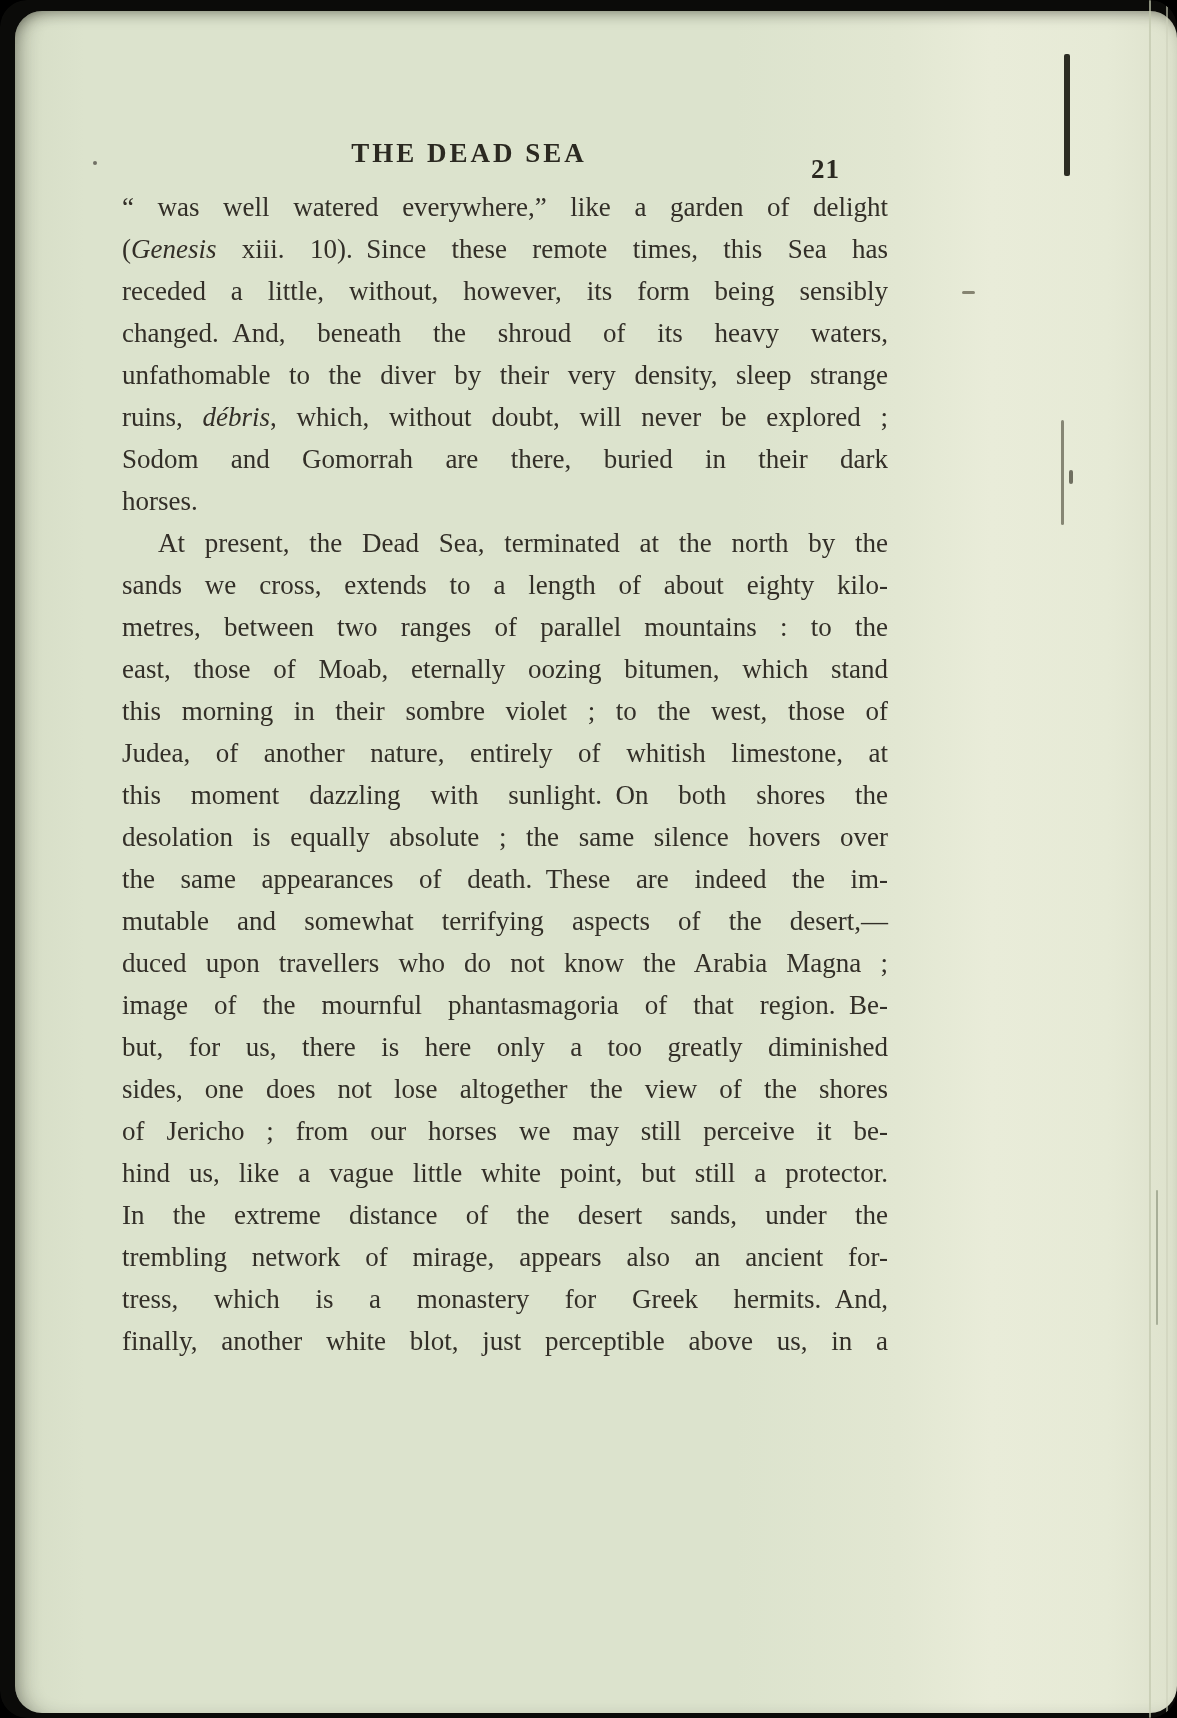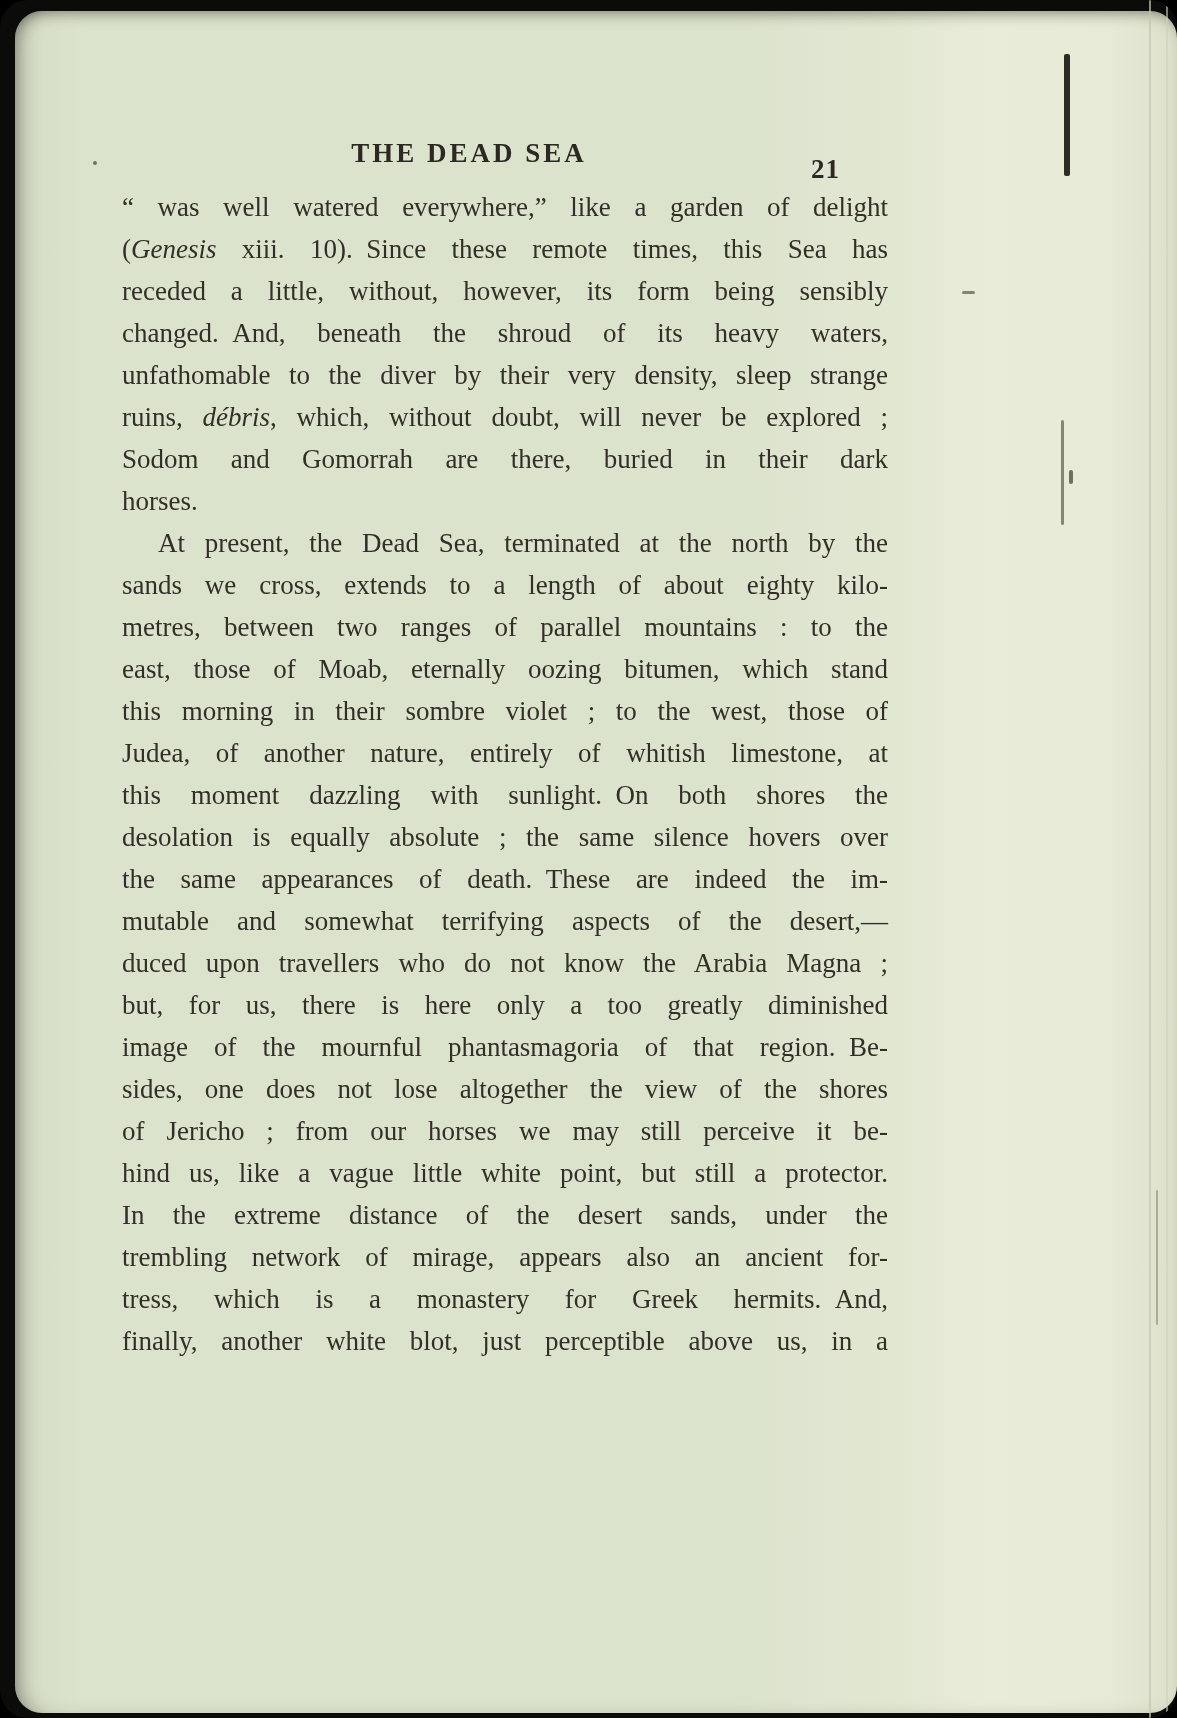--- a/index.html
+++ b/index.html
@@ -146,22 +146,22 @@
         <div class="line">sands we cross, extends to a length of about eighty kilo-</div>
         <div class="line">metres, between two ranges of parallel mountains : to the</div>
         <div class="line">east, those of Moab, eternally oozing bitumen, which stand</div>
         <div class="line">this morning in their sombre violet ; to the west, those of</div>
         <div class="line">Judea, of another nature, entirely of whitish limestone, at</div>
         <div class="line">this moment dazzling with sunlight. On both shores the</div>
         <div class="line">desolation is equally absolute ; the same silence hovers over</div>
         <div class="line">the same appearances of death. These are indeed the im-</div>
         <div class="line">mutable and somewhat terrifying aspects of the desert,—</div>
         <div class="line">duced upon travellers who do not know the Arabia Magna ;</div>
+        <div class="line">image of the mournful phantasmagoria of that region. Be-</div>
         <div class="line">but, for us, there is here only a too greatly diminished</div>
-        <div class="line">image of the mournful phantasmagoria of that region. Be-</div>
         <div class="line">sides, one does not lose altogether the view of the shores</div>
         <div class="line">of Jericho ; from our horses we may still perceive it be-</div>
         <div class="line">hind us, like a vague little white point, but still a protector.</div>
         <div class="line">In the extreme distance of the desert sands, under the</div>
         <div class="line">trembling network of mirage, appears also an ancient for-</div>
         <div class="line">tress, which is a monastery for Greek hermits. And,</div>
         <div class="line">finally, another white blot, just perceptible above us, in a</div>
       </div>
     </div>
 

